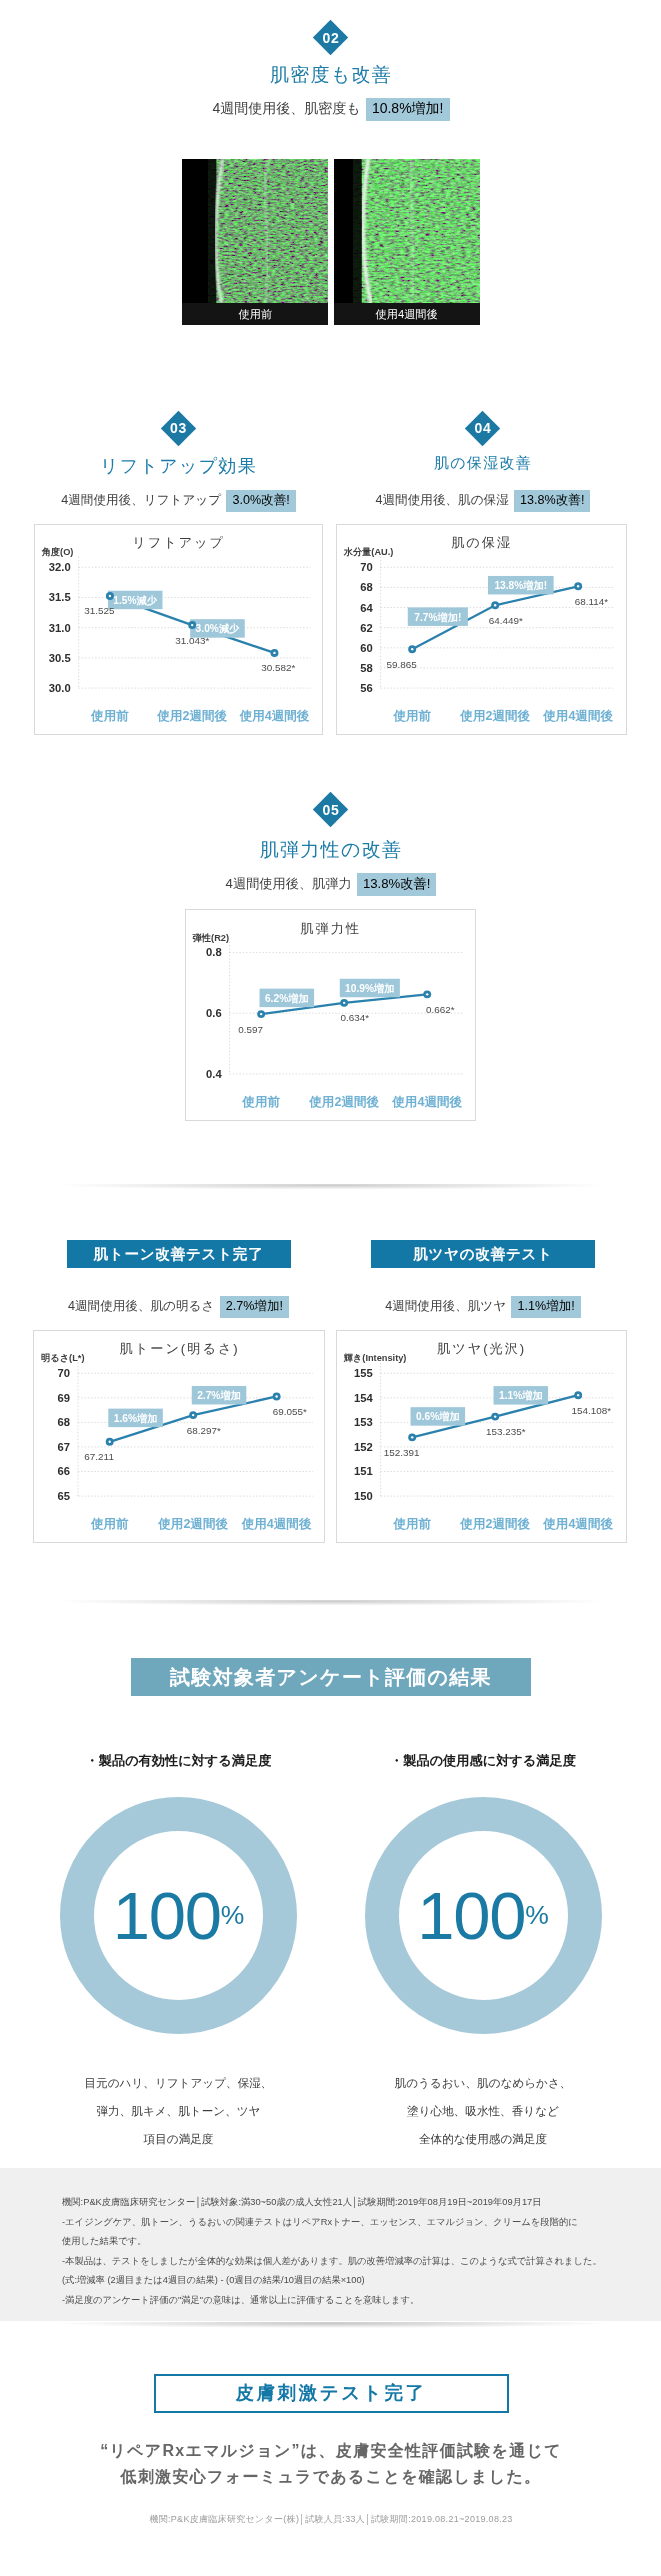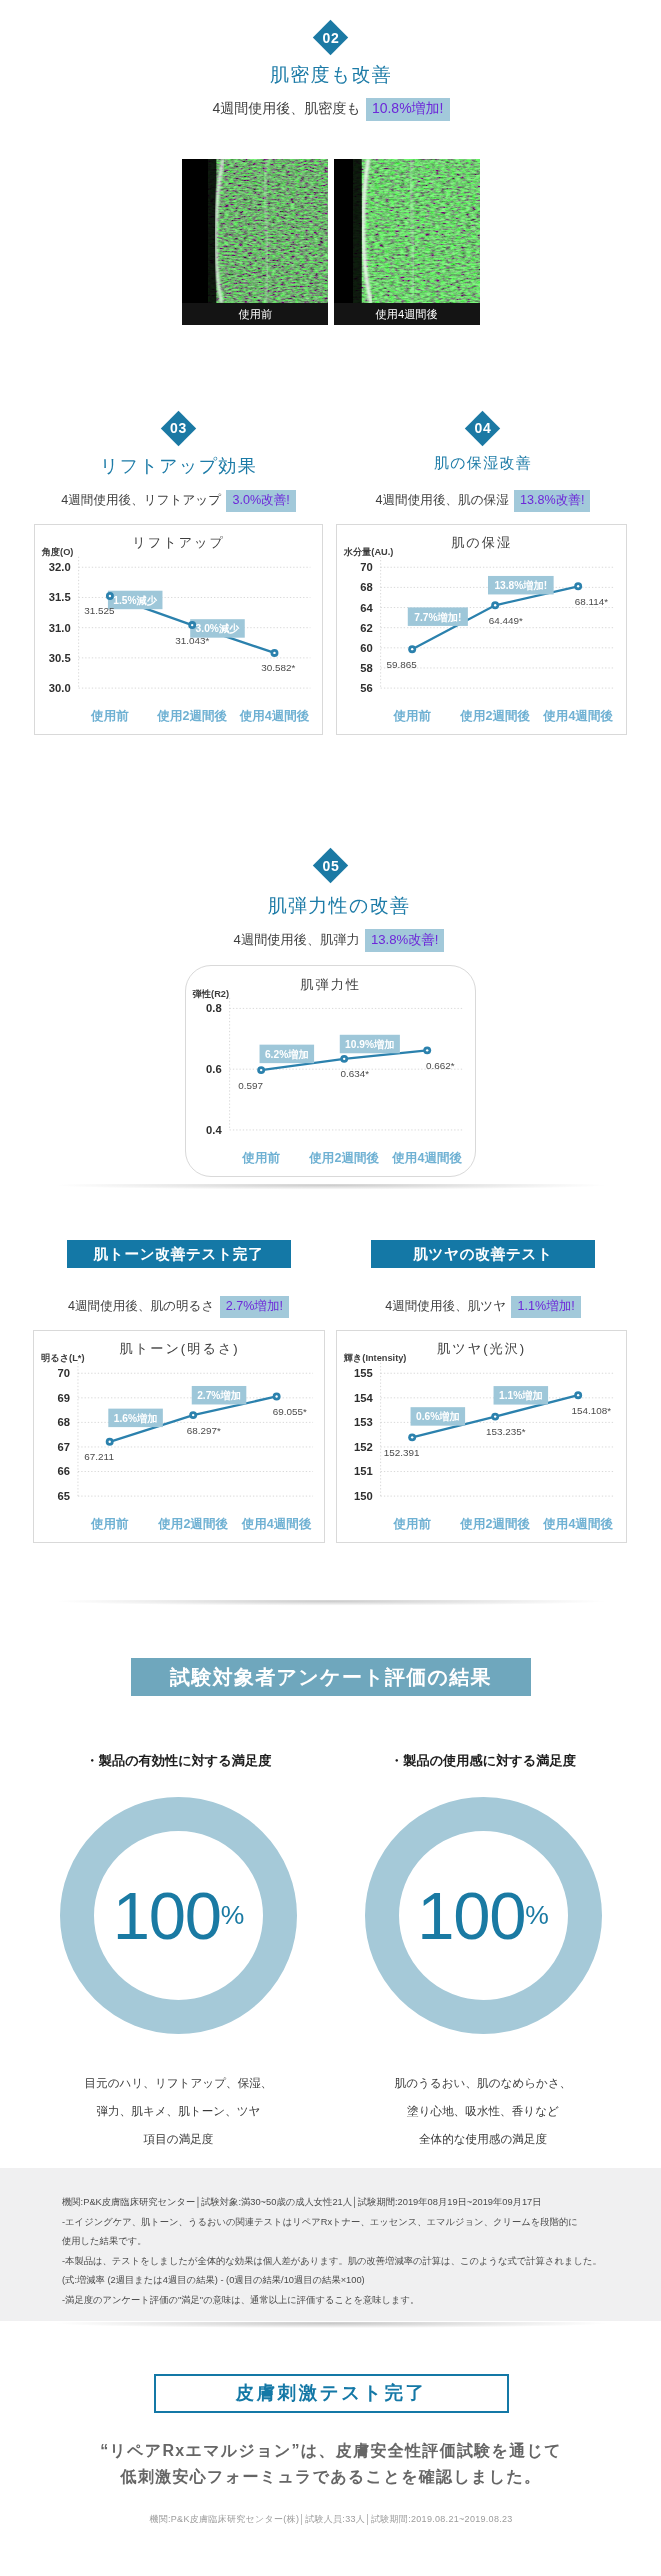--- a/index.html
+++ b/index.html
@@ -5,21 +5,21 @@
   html,body{margin:0;padding:0;background:#fff;}
   body{font-family:"Liberation Sans","DejaVu Sans",sans-serif;color:#3c3c3c;}
   #page{position:relative;width:662px;height:2576px;margin:0 auto;background:#fff;overflow:hidden;}
   .abs{position:absolute;left:0;right:0;}
   
   .diamond-wrap{position:absolute;left:50%;transform:translateX(-50%);width:36px;height:36px;}
   .diamond{position:absolute;left:5.3px;top:5.3px;width:25px;height:25px;background:#1b79a4;transform:rotate(45deg);}
   .diamond-num{position:absolute;width:36px;height:36px;line-height:36px;text-align:center;color:#fff;font-weight:bold;font-size:14px;letter-spacing:0.7px;}
   .sec-title{position:absolute;width:100%;text-align:center;color:#1c7ba7;font-size:19px;font-weight:normal;letter-spacing:1.3px;}
   .sec-desc{position:absolute;width:100%;text-align:center;font-size:14px;color:#3f3f3f;}
-  .chip{display:inline-block;background:#a2c9da;color:#6d28d9;padding:2px 6px 2.6px 6px;margin-left:5.3px;}
+  .chip{display:inline-block;background:#a2c9da;color:#000000;padding:2px 6px 2.6px 6px;margin-left:5.3px;}
   
   .img-row{position:absolute;top:159px;width:100%;display:flex;justify-content:center;gap:5.3px;}
   .img-tile{width:146px;}
   .img-tile svg{display:block;}
   .img-caption{height:22px;line-height:22px;background:#141414;color:#fff;text-align:center;font-size:11.2px;}
   
   .col-l{position:absolute;left:26.5px;width:304px;}
   .col-r{position:absolute;left:331px;width:304px;}
   
   .chart-box{background:#fff;border:0.7px solid #d9d9d9;box-sizing:border-box;}
@@ -186,30 +186,30 @@
             <circle cx="365.13" cy="92.76149999999993" r="1.8" fill="#fff"></circle>
             <text x="385.13" y="120.76149999999993" text-anchor="middle" font-size="15" fill="#4b4b4b">68.114*</text>
             <text x="113.79" y="295" text-anchor="middle" font-size="19" font-weight="bold" fill="#6fb1d3">使用前</text>
             <text x="239.46" y="295" text-anchor="middle" font-size="19" font-weight="bold" fill="#6fb1d3">使用2週間後</text>
             <text x="365.13" y="295" text-anchor="middle" font-size="19" font-weight="bold" fill="#6fb1d3">使用4週間後</text>
           </svg>
         </div>
     </div>
   </section>
 
-  <section class="abs" style="top:848px;height:370px;padding-left:8px;">
+  <section class="abs" style="top:792px;height:370px;">
     <div class="diamond-wrap" style="top:0;">
       <div class="diamond"></div>
       <div class="diamond-num">05</div>
     </div>
     <h2 class="sec-title" style="top:45px;margin:0;">肌弾力性の改善</h2>
     <p class="sec-desc" style="top:81px;margin:0;font-size:13.2px;">
       <span>4週間使用後、肌弾力</span><span class="chip">13.8%改善!</span>
     </p>
-    <div class="chart-box linechart" style="position:absolute;top:117px;left:185px;width:291px;height:212px;border-radius:26px;">
+    <div class="chart-box linechart" style="position:absolute;top:117px;left:185px;width:291px;height:212px;">
         <svg width="288" height="209" viewBox="0 0 436 316" font-family="Liberation Sans, DejaVu Sans, sans-serif">
           <text x="219" y="34" text-anchor="middle" font-size="20" letter-spacing="3" fill="#3d3d3d">肌弾力性</text>
           <text x="10" y="46" font-size="14" font-weight="bold" fill="#3d3d3d">弾性(R2)</text>
           <line x1="66" y1="64" x2="420" y2="64" stroke="#c6c6c6" stroke-width="1" stroke-dasharray="2 3"></line>
           <text x="54" y="70" text-anchor="end" font-size="17" font-weight="bold" fill="#2e2e2e">0.8</text>
           <line x1="66" y1="156" x2="420" y2="156" stroke="#c6c6c6" stroke-width="1" stroke-dasharray="2 3"></line>
           <text x="54" y="162" text-anchor="end" font-size="17" font-weight="bold" fill="#2e2e2e">0.6</text>
           <line x1="66" y1="248" x2="420" y2="248" stroke="#c6c6c6" stroke-width="1" stroke-dasharray="2 3"></line>
           <text x="54" y="254" text-anchor="end" font-size="17" font-weight="bold" fill="#2e2e2e">0.4</text>
           <line x1="66" y1="48" x2="66" y2="248" stroke="#c6c6c6" stroke-width="1" stroke-dasharray="2 3"></line>

